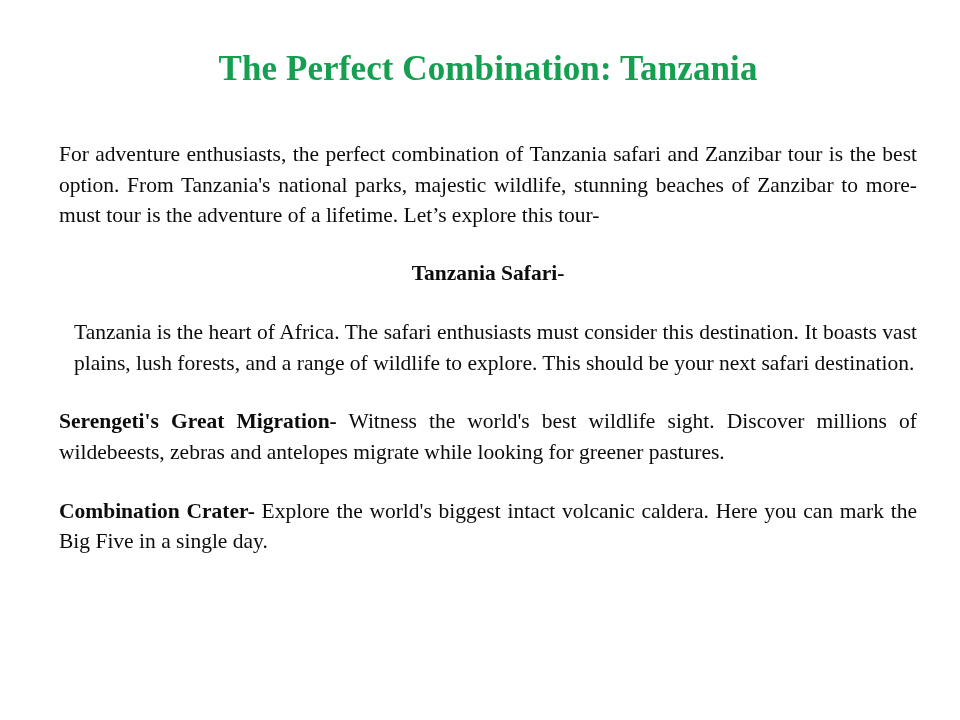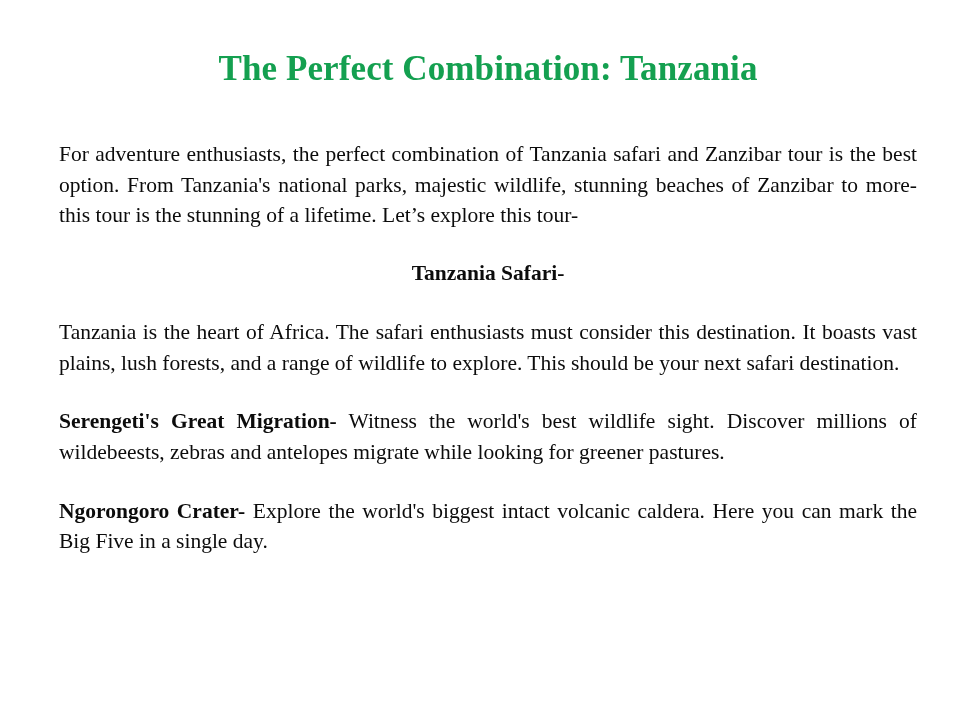--- a/index.html
+++ b/index.html
@@ -48,42 +48,42 @@
     text-align: justify;
     text-justify: inter-word;
     margin: 0;
   }
   .para-1 { padding-top: 48px; }
   .para-heading {
     font-weight: bold;
     padding-top: 27px;
     text-align: center;
   }
-  .para-2 { padding-top: 28px; }
+  .para-2 { padding-top: 28px; margin-left: 15px; }
   .para-3 { padding-top: 28px; }
   .para-4 { padding-top: 28px; }
   .lead-bold {
     font-weight: bold;
     margin-top: 36px;
   }
 </style>
 </head>
 <body>
 
 <div class="page">
   <div class="content">
 
     <h1 class="doc-title">
       <span class="title-line">The Perfect Combination: Tanzania</span>
     </h1>
 
-    <p class="body-block para-1">For adventure enthusiasts, the perfect combination of Tanzania safari and Zanzibar tour is the best option. From Tanzania's national parks, majestic wildlife, stunning beaches of Zanzibar to more- this tour is the stunning of a lifetime. Let’s explore this tour-</p>
+    <p class="body-block para-1">For adventure enthusiasts, the perfect combination of Tanzania safari and Zanzibar tour is the best option. From Tanzania's national parks, majestic wildlife, stunning beaches of Zanzibar to more- must tour is the adventure of a lifetime. Let’s explore this tour-</p>
 
     <p class="body-block para-heading">Tanzania Safari-</p>
 
     <p class="body-block para-2">Tanzania is the heart of Africa. The safari enthusiasts must consider this destination. It boasts vast plains, lush forests, and a range of wildlife to explore. This should be your next safari destination.</p>
 
     <p class="body-block para-3"><span class="lead-bold">Serengeti's Great Migration-</span><span> Witness the world's best wildlife sight. Discover millions of wildebeests, zebras and antelopes migrate while looking for greener pastures.</span></p>
 
-    <p class="body-block para-4"><span class="lead-bold">Ngorongoro Crater-</span><span> Explore the world's biggest intact volcanic caldera. Here you can mark the Big Five in a single day.</span></p>
+    <p class="body-block para-4"><span class="lead-bold">Combination Crater-</span><span> Explore the world's biggest intact volcanic caldera. Here you can mark the Big Five in a single day.</span></p>
 
   </div>
 </div>
 
 </body></html>

